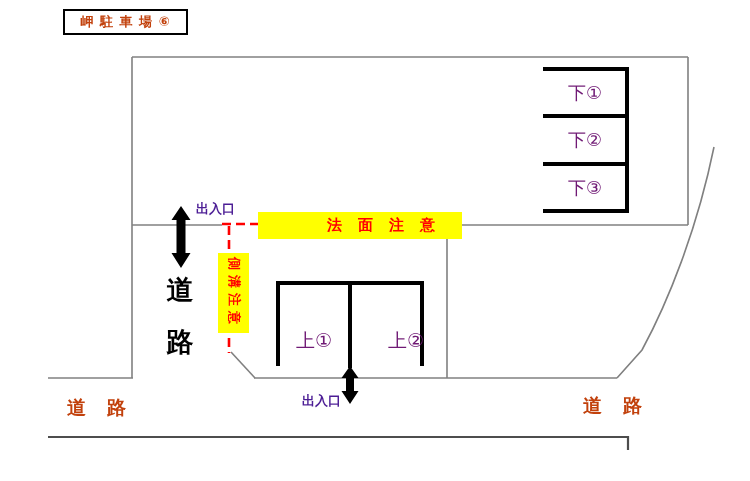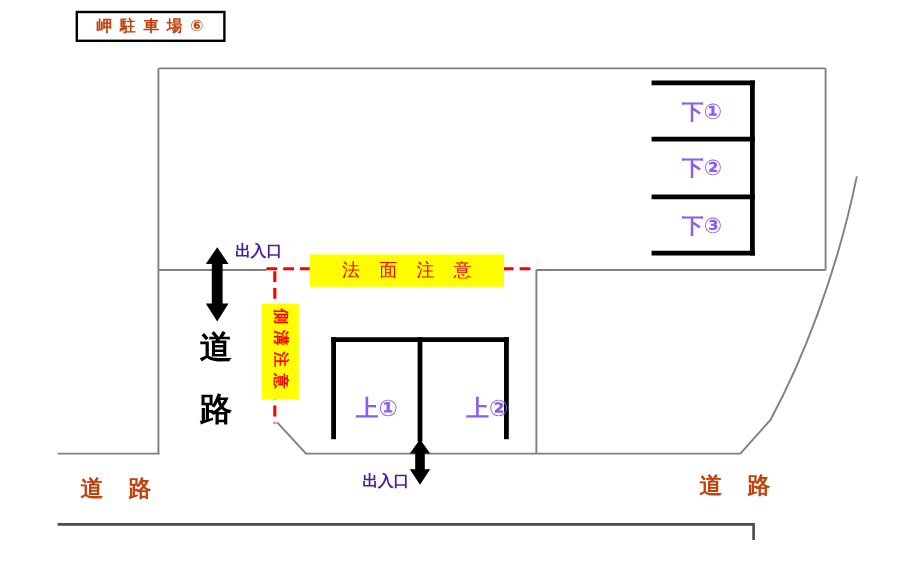--- a/index.html
+++ b/index.html
@@ -10,30 +10,30 @@
   }
   #linework{position:absolute;left:0;top:0;width:750px;height:481px;}
   .abs{position:absolute;}
   .title-box{
     left:39px;top:9px;width:121px;height:22px;
     border:2px solid #000;display:flex;align-items:center;justify-content:center;
     font-size:13px;font-weight:bold;color:#c2410c;white-space:nowrap;letter-spacing:1px;margin-left:24px;
   }
   .space-label{
     display:flex;align-items:center;justify-content:center;
-    font-weight:bold;color:#8b5cf6;
+    font-weight:normal;color:#701a75;
   }
   .upper-space{left:543px;width:84px;height:47px;font-size:18px;}
   .lower-space{width:72px;height:83px;top:283px;font-size:19px;
     align-items:flex-end;padding-bottom:12px;box-sizing:border-box;}
   .slope-box{
     left:258px;top:212px;width:162px;height:27px;background:#ffff00;
     display:flex;align-items:center;justify-content:center;
-    color:#ff0000;font-weight:normal;font-size:15px;letter-spacing:16px;text-indent:16px;
-    white-space:nowrap;z-index:3;
+    color:#ff0000;font-weight:bold;font-size:15px;letter-spacing:16px;text-indent:16px;
+    white-space:nowrap;z-index:3;padding-left:42px;
   }
   .gutter-box{
     left:218px;top:253px;width:31px;height:80px;background:#ffff00;z-index:3;
   }
   .gutter-box span{
     position:absolute;left:50%;top:50%;
     transform:translate(-50%,-50%) rotate(90deg);
     color:#ff0000;font-weight:bold;font-size:13px;letter-spacing:5px;white-space:nowrap;
   }
   .entrance-label{font-size:13px;font-weight:bold;color:#4c1d95;white-space:nowrap;}

